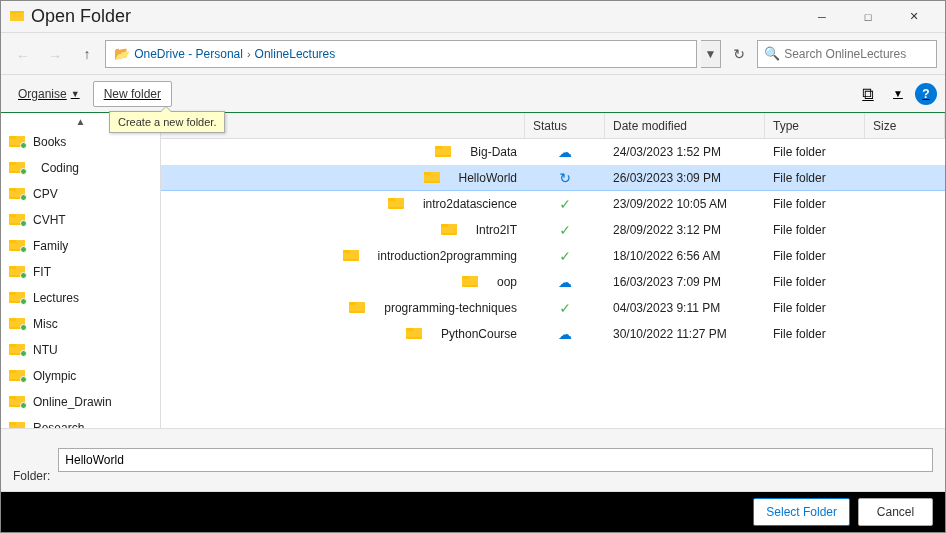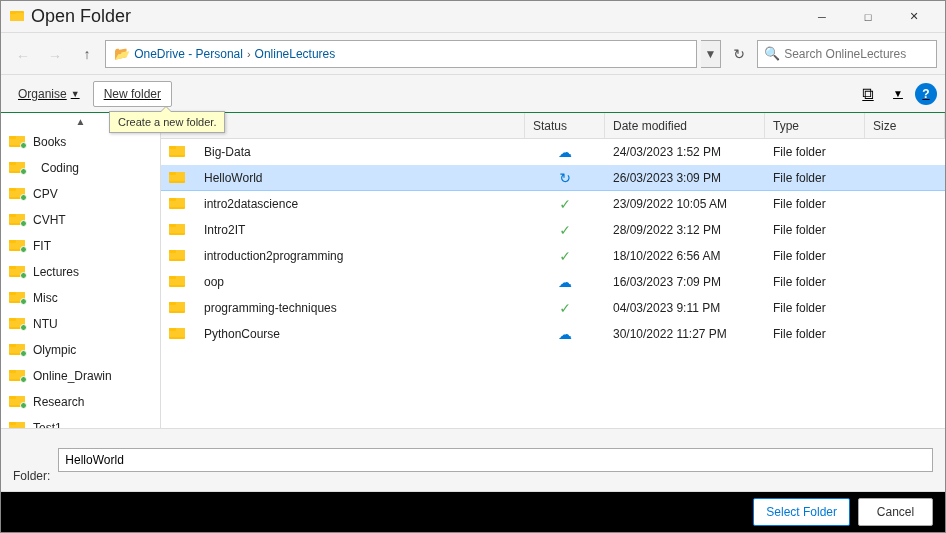--- a/index.html
+++ b/index.html
@@ -249,21 +249,21 @@
     }
     .file-row.selected { background: #cce4ff; border-bottom-color: #99ccff; }
     .file-cell {
       font-size: 12px; color: #222;
       padding: 0 8px;
       height: 100%;
       display: flex; align-items: center;
       white-space: nowrap;
       overflow: hidden; text-overflow: ellipsis;
     }
-    .file-cell.col-name { flex: 1; min-width: 180px; gap: 15px; }
+    .file-cell.col-name { flex: 1; min-width: 180px; gap: 15px; justify-content: flex-end; }
     .file-cell.col-status { width: 80px; justify-content: center; }
     .file-cell.col-date { width: 160px; }
     .file-cell.col-type { width: 100px; }
     .file-cell.col-size { width: 80px; }
 
     .status-icon { font-size: 14px; }
     .status-cloud { color: #0078d7; }
     .status-sync { color: #0078d7; }
     .status-ok { color: #4caf50; }
 
@@ -424,20 +424,31 @@
           <div class="sidebar-item">
             <span><span style="position:relative;display:inline-block;width:18px;height:16px;">
       <svg width="16" height="14" viewBox="0 0 16 14" style="position:absolute;top:0;left:0;">
         <rect x="0" y="3" width="16" height="11" rx="1" fill="#ffc107"></rect>
         <rect x="0" y="3" width="16" height="9" rx="1" fill="#ffca28"></rect>
         <rect x="0" y="3" width="7" height="3" rx="1" fill="#ffc107"></rect>
       </svg>
       <span style="position:absolute;bottom:0;right:0;width:7px;height:7px;border-radius:50%;background:#4caf50;border:1px solid white;"></span>
     </span></span>
             <span style="overflow: hidden; text-overflow: ellipsis; white-space: nowrap;">CVHT</span>
+          </div>
+          <div class="sidebar-item">
+            <span><span style="position:relative;display:inline-block;width:18px;height:16px;">
+      <svg width="16" height="14" viewBox="0 0 16 14" style="position:absolute;top:0;left:0;">
+        <rect x="0" y="3" width="16" height="11" rx="1" fill="#ffc107"></rect>
+        <rect x="0" y="3" width="16" height="9" rx="1" fill="#ffca28"></rect>
+        <rect x="0" y="3" width="7" height="3" rx="1" fill="#ffc107"></rect>
+      </svg>
+      <span style="position:absolute;bottom:0;right:0;width:7px;height:7px;border-radius:50%;background:#4caf50;border:1px solid white;"></span>
+    </span></span>
+            <span style="overflow: hidden; text-overflow: ellipsis; white-space: nowrap;">Family</span>
           </div>
           <div class="sidebar-item">
             <span><span style="position:relative;display:inline-block;width:18px;height:16px;">
       <svg width="16" height="14" viewBox="0 0 16 14" style="position:absolute;top:0;left:0;">
         <rect x="0" y="3" width="16" height="11" rx="1" fill="#ffc107"></rect>
         <rect x="0" y="3" width="16" height="9" rx="1" fill="#ffca28"></rect>
         <rect x="0" y="3" width="7" height="3" rx="1" fill="#ffc107"></rect>
       </svg>
       <span style="position:absolute;bottom:0;right:0;width:7px;height:7px;border-radius:50%;background:#4caf50;border:1px solid white;"></span>
     </span></span>

